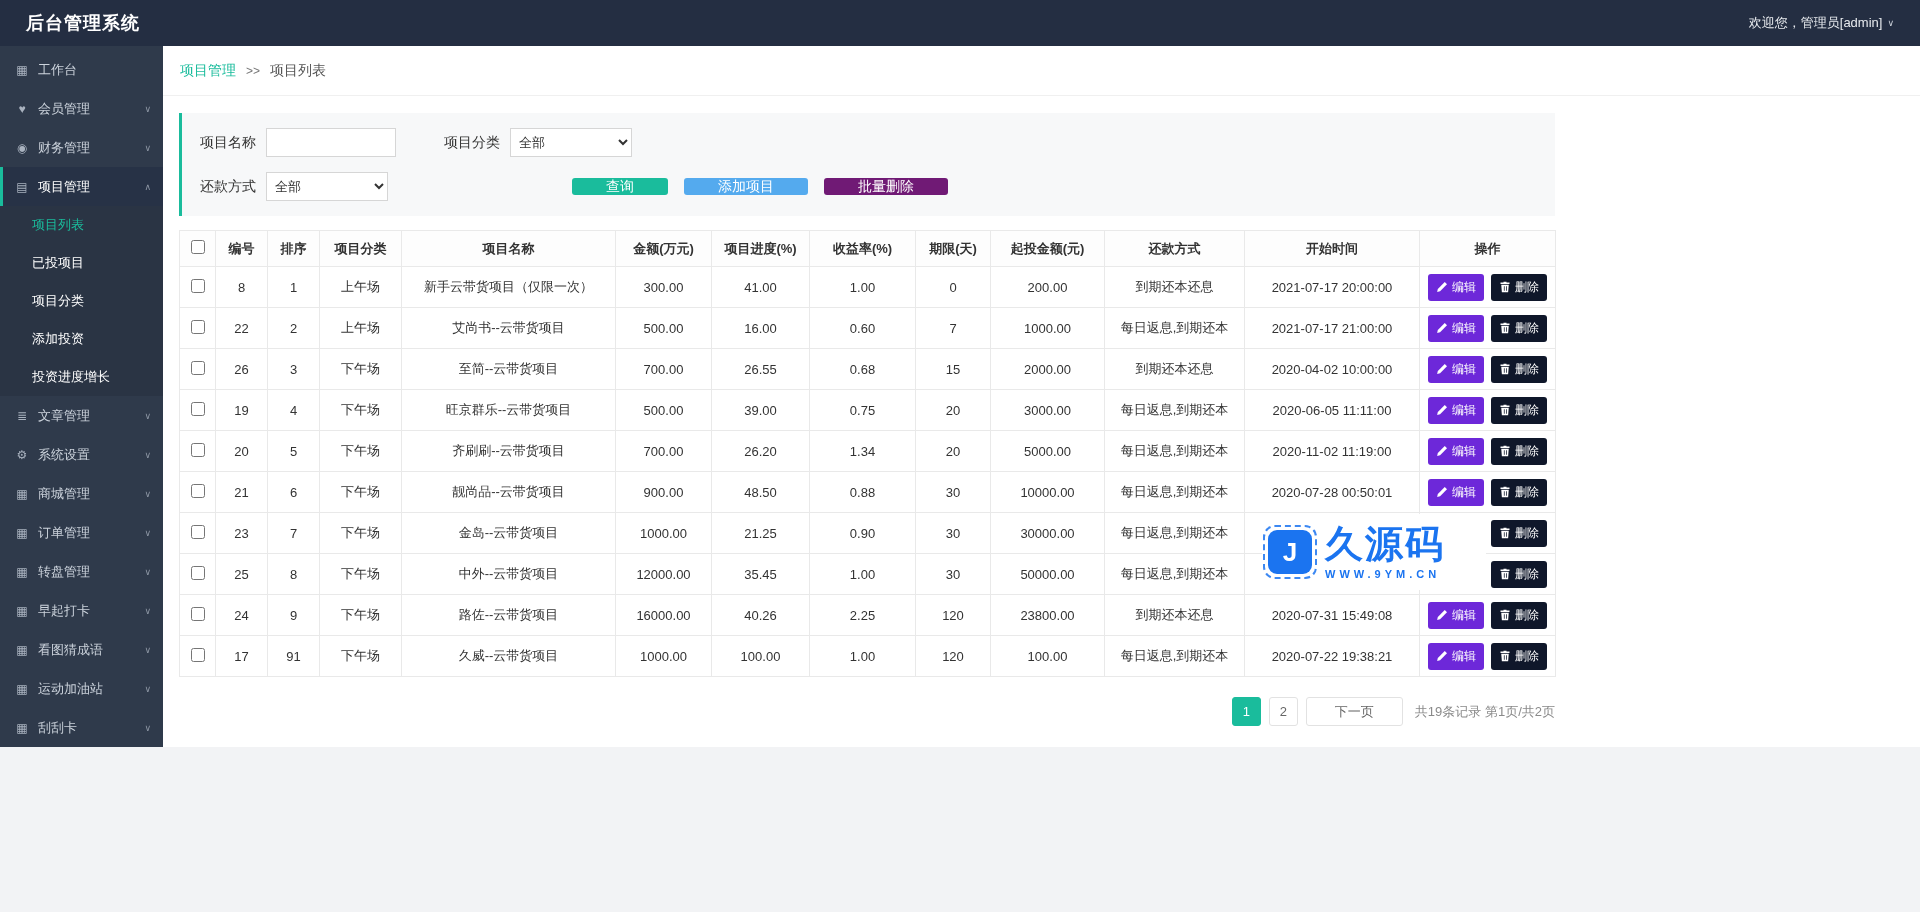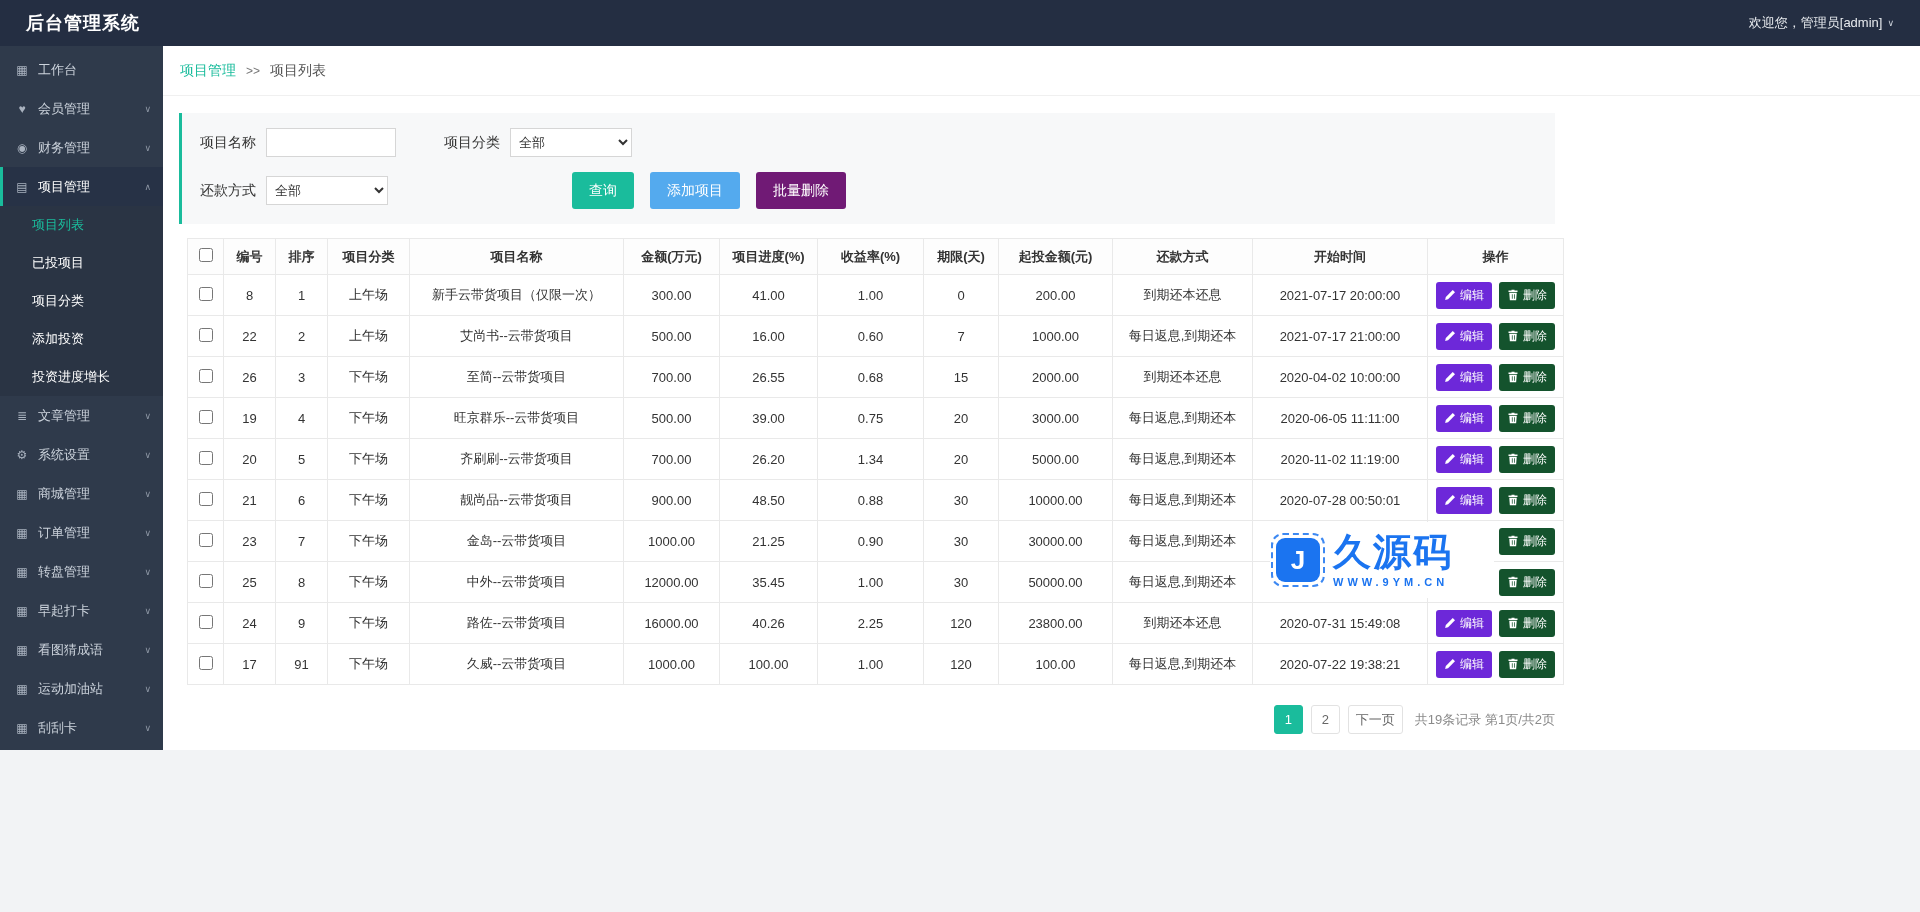--- a/index.html
+++ b/index.html
@@ -75,48 +75,48 @@
   .f-input {
     width: 130px; height: 29px; border: 1px solid #d6d6d6; background: #fff;
     padding: 0 8px; font-size: 13px; outline: none;
   }
   .f-select {
     width: 122px; height: 29px; border: 1px solid #d6d6d6; background: #fff;
     font-size: 13px; color: #333; padding: 0 4px;
   }
   .btn-bar { display: flex; gap: 16px; margin-left: 136px; }
   .fbtn {
-    height: 37px; padding: 0 17px; border: none; border-radius: 3px;
+    height: 17px; padding: 0 34px; border: none; border-radius: 3px;
     color: #fff; font-size: 14px; cursor: pointer;
     font-family: inherit;
   }
   .fbtn.query { background: #1abc9c; }
   .fbtn.add { background: #54aaee; }
   .fbtn.batch-del { background: #701a75; }
 
   
-  .table-wrap { position: relative; width: 1376px; margin-left: 8px; }
+  .table-wrap { position: relative; width: 1376px; }
   table.data-table { width: 1376px; border-collapse: collapse; table-layout: fixed; }
   .data-table th, .data-table td {
     border: 1px solid #e9e9e9; text-align: center; font-size: 13px; color: #333;
     overflow: hidden; white-space: nowrap;
   }
   .data-table th { height: 36px; font-weight: bold; font-size: 13px; background: #fdfdfd; }
   .data-table td { height: 41px; background: #fff; }
   .data-table input[type="checkbox"] { width: 14px; height: 14px; cursor: pointer; }
   td.actions { white-space: nowrap; }
   .btn {
     display: inline-flex; align-items: center; gap: 4px;
     border: none; border-radius: 3px; color: #fff; font-size: 12px;
     padding: 5px 8px; cursor: pointer; vertical-align: middle;
     font-family: inherit;
   }
   .btn + .btn { margin-left: 7px; }
   .btn-edit { background: #6d28d9; }
-  .btn-del { background: #14532d; }
+  .btn-del { background: #0f172a; }
   .btn svg { display: block; }
 
   
   col.c-check { width: 36px; } col.c-no { width: 52px; } col.c-sort { width: 52px; }
   col.c-cat { width: 82px; } col.c-name { width: 214px; } col.c-amount { width: 96px; }
   col.c-prog { width: 98px; } col.c-rate { width: 106px; } col.c-days { width: 75px; }
   col.c-min { width: 114px; } col.c-repay { width: 140px; } col.c-start { width: 175px; }
   col.c-ops { width: 136px; }
 
   
@@ -143,21 +143,21 @@
   .pagination {
     width: 1376px; display: flex; justify-content: flex-end; align-items: center;
     gap: 8px; margin-top: 20px;
   }
   .page-btn {
     min-width: 29px; height: 29px; border: 1px solid #e2e2e2; background: #fff;
     color: #666; border-radius: 3px; font-size: 13px; cursor: pointer; padding: 0 8px;
     font-family: inherit;
   }
   .page-btn.active { background: #1abc9c; border-color: #1abc9c; color: #fff; }
-  .page-btn.next { padding: 0 7px; }
+  .page-btn.next { padding: 0 28px; }
   .page-summary { color: #8a8a8a; font-size: 13px; margin-left: 4px; }
 </style>
 </head>
 <body>
 
 <header class="topbar">
   <div class="app-title">后台管理系统</div>
   <div class="user-menu">
     <span>欢迎您，管理员[admin]</span>
     <span class="chev">∨</span>

